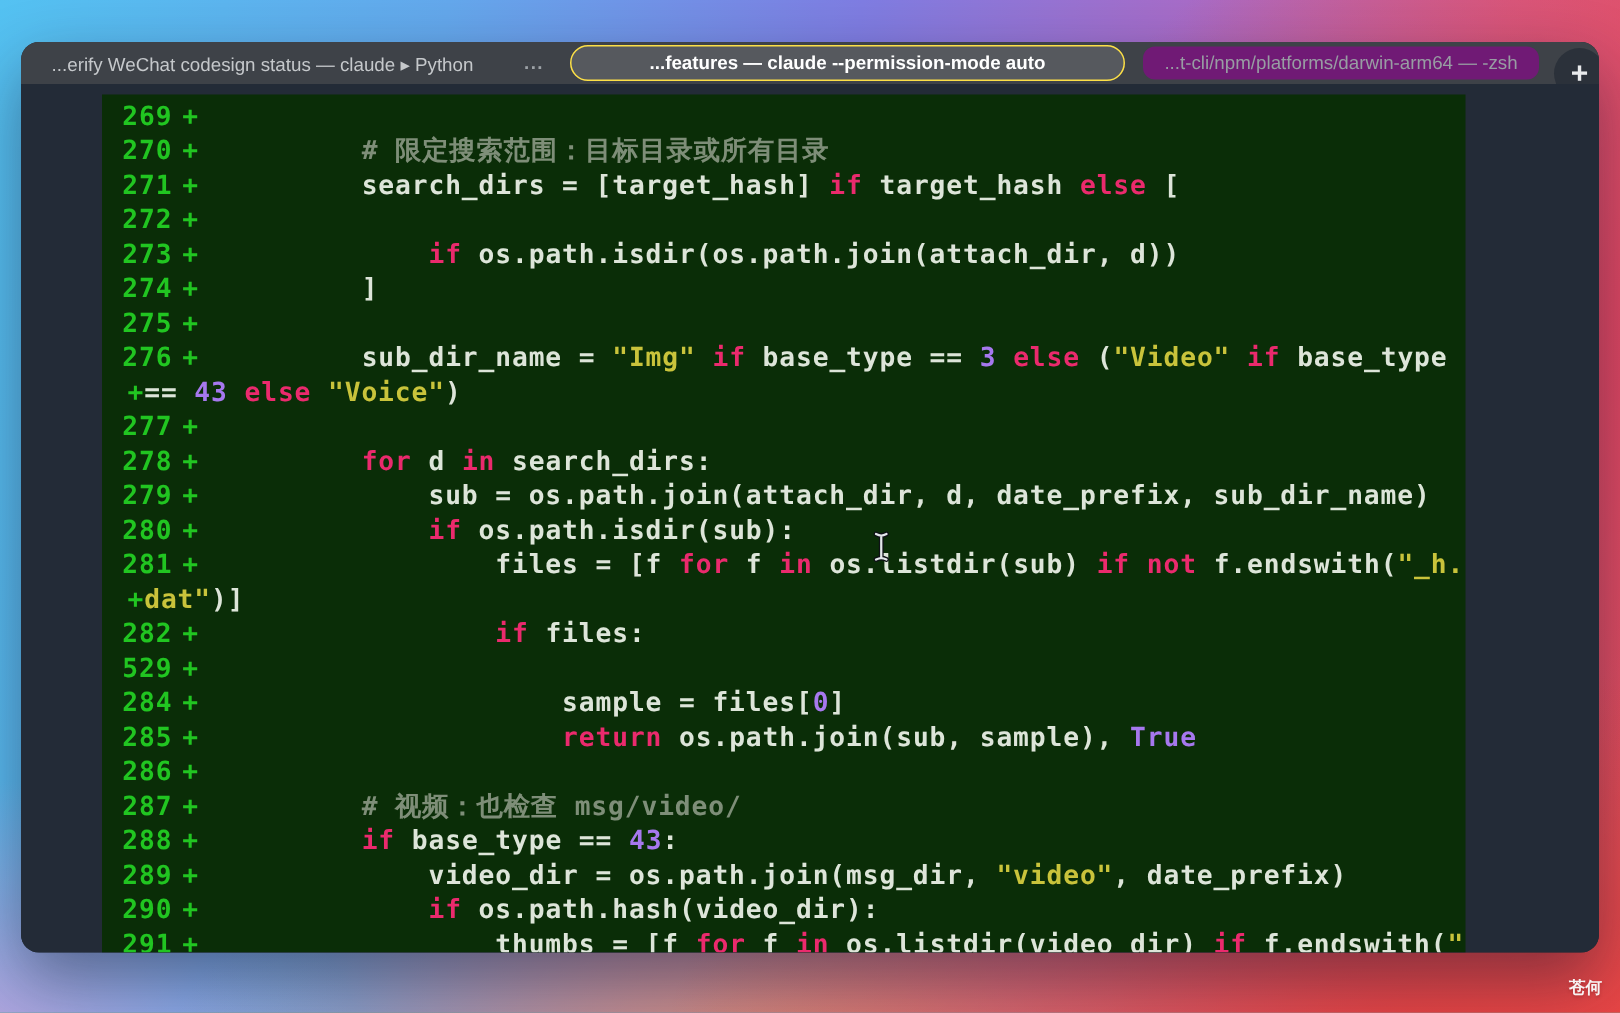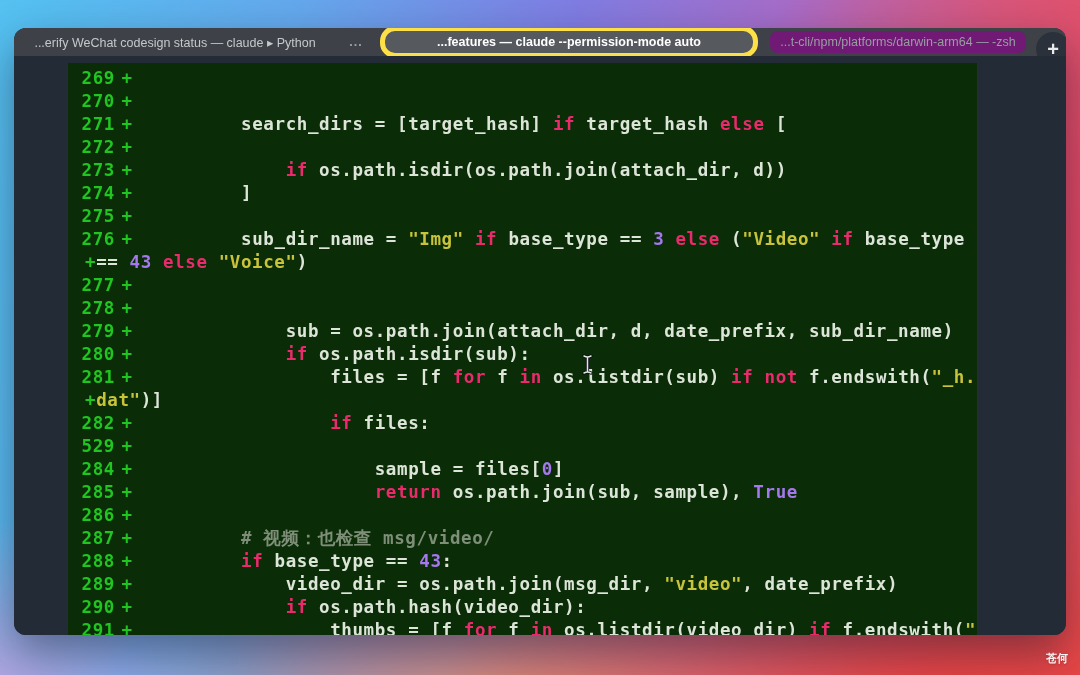--- a/index.html
+++ b/index.html
@@ -20,21 +20,21 @@
   }
   .tabbar{
     position:absolute;top:0;left:0;right:0;height:28px;background:#3e4248;
     display:flex;align-items:center;border-bottom:2px solid #171c23;
     font-size:12.5px;
   }
   .tab-plain{width:322px;text-align:center;color:#c5c8cb;white-space:nowrap;overflow:hidden;}
   .tab-dots{width:40px;text-align:center;color:#9da2a7;font-weight:bold;letter-spacing:1px;}
   .tab-active{
     width:352px;flex:none;margin:0 4px;padding:4px 8px;text-align:center;white-space:nowrap;
-    background:#56595e;border:5px solid #fde047;border-radius:15px;
+    background:#56595e;border:1px solid #fde047;border-radius:15px;
     color:#ffffff;font-weight:bold;
   }
   .tab-pill{
     flex:1;margin:2px 40px 2px 8px;padding:4px 0;text-align:center;white-space:nowrap;
     background:#701a75;border-radius:8px;color:#989da3;
   }
   .plus-btn{
     position:absolute;right:-4px;top:4px;width:34px;height:34px;border-radius:50%;
     background:#2b313a;color:#e8eaec;font-size:20px;font-weight:bold;
     display:flex;align-items:center;justify-content:center;line-height:1;
@@ -70,30 +70,30 @@
   <div class="tabbar">
     <div class="tab-plain">...erify WeChat codesign status — claude ▸ Python</div>
     <div class="tab-dots">...</div>
     <div class="tab-active">...features — claude --permission-mode auto</div>
     <div class="tab-pill">...t-cli/npm/platforms/darwin-arm64 — -zsh</div>
     <div class="plus-btn">+</div>
   </div>
   <div class="content">
     <div class="diff-block">
         <div class="row"><span class="ln">269</span><span class="mk">+</span><span class="code"></span></div>
-        <div class="row"><span class="ln">270</span><span class="mk">+</span><span class="code"><span class="t">        </span></span></div>
+        <div class="row"><span class="ln">270</span><span class="mk">+</span><span class="code"><span class="t">        </span><span class="c"># 限定搜索范围：目标目录或所有目录</span></span></div>
         <div class="row"><span class="ln">271</span><span class="mk">+</span><span class="code"><span class="t">        search_dirs = [target_hash] </span><span class="k">if</span><span class="t"> target_hash </span><span class="k">else</span><span class="t"> [</span></span></div>
         <div class="row"><span class="ln">272</span><span class="mk">+</span></div>
         <div class="row"><span class="ln">273</span><span class="mk">+</span><span class="code"><span class="t">            </span><span class="k">if</span><span class="t"> os.path.isdir(os.path.join(attach_dir, d))</span></span></div>
         <div class="row"><span class="ln">274</span><span class="mk">+</span><span class="code"><span class="t">        ]</span></span></div>
         <div class="row"><span class="ln">275</span><span class="mk">+</span><span class="code"></span></div>
         <div class="row"><span class="ln">276</span><span class="mk">+</span><span class="code"><span class="t">        sub_dir_name = </span><span class="s">"Img"</span><span class="t"> </span><span class="k">if</span><span class="t"> base_type == </span><span class="n">3</span><span class="t"> </span><span class="k">else</span><span class="t"> (</span><span class="s">"Video"</span><span class="t"> </span><span class="k">if</span><span class="t"> base_type</span></span></div>
         <div class="row"><span class="wrapcode"><span class="m">+</span><span class="t">== </span><span class="n">43</span><span class="t"> </span><span class="k">else</span><span class="t"> </span><span class="s">"Voice"</span><span class="t">)</span></span></div>
         <div class="row"><span class="ln">277</span><span class="mk">+</span><span class="code"></span></div>
-        <div class="row"><span class="ln">278</span><span class="mk">+</span></div>
+        <div class="row"><span class="ln">278</span><span class="mk">+</span><span class="code"><span class="t">        </span><span class="k">for</span><span class="t"> d </span><span class="k">in</span><span class="t"> search_dirs:</span></span></div>
         <div class="row"><span class="ln">279</span><span class="mk">+</span><span class="code"><span class="t">            sub = os.path.join(attach_dir, d, date_prefix, sub_dir_name)</span></span></div>
         <div class="row"><span class="ln">280</span><span class="mk">+</span><span class="code"><span class="t">            </span><span class="k">if</span><span class="t"> os.path.isdir(sub):</span></span></div>
         <div class="row"><span class="ln">281</span><span class="mk">+</span><span class="code"><span class="t">                files = [f </span><span class="k">for</span><span class="t"> f </span><span class="k">in</span><span class="t"> os.listdir(sub) </span><span class="k">if</span><span class="t"> </span><span class="k">not</span><span class="t"> f.endswith(</span><span class="s">"_h.</span></span></div>
         <div class="row"><span class="wrapcode"><span class="m">+</span><span class="s">dat"</span><span class="t">)]</span></span></div>
         <div class="row"><span class="ln">282</span><span class="mk">+</span><span class="code"><span class="t">                </span><span class="k">if</span><span class="t"> files:</span></span></div>
         <div class="row"><span class="ln">529</span><span class="mk">+</span></div>
         <div class="row"><span class="ln">284</span><span class="mk">+</span><span class="code"><span class="t">                    sample = files[</span><span class="n">0</span><span class="t">]</span></span></div>
         <div class="row"><span class="ln">285</span><span class="mk">+</span><span class="code"><span class="t">                    </span><span class="k">return</span><span class="t"> os.path.join(sub, sample), </span><span class="n">True</span></span></div>
         <div class="row"><span class="ln">286</span><span class="mk">+</span><span class="code"></span></div>
         <div class="row"><span class="ln">287</span><span class="mk">+</span><span class="code"><span class="t">        </span><span class="c"># 视频：也检查 msg/video/</span></span></div>

